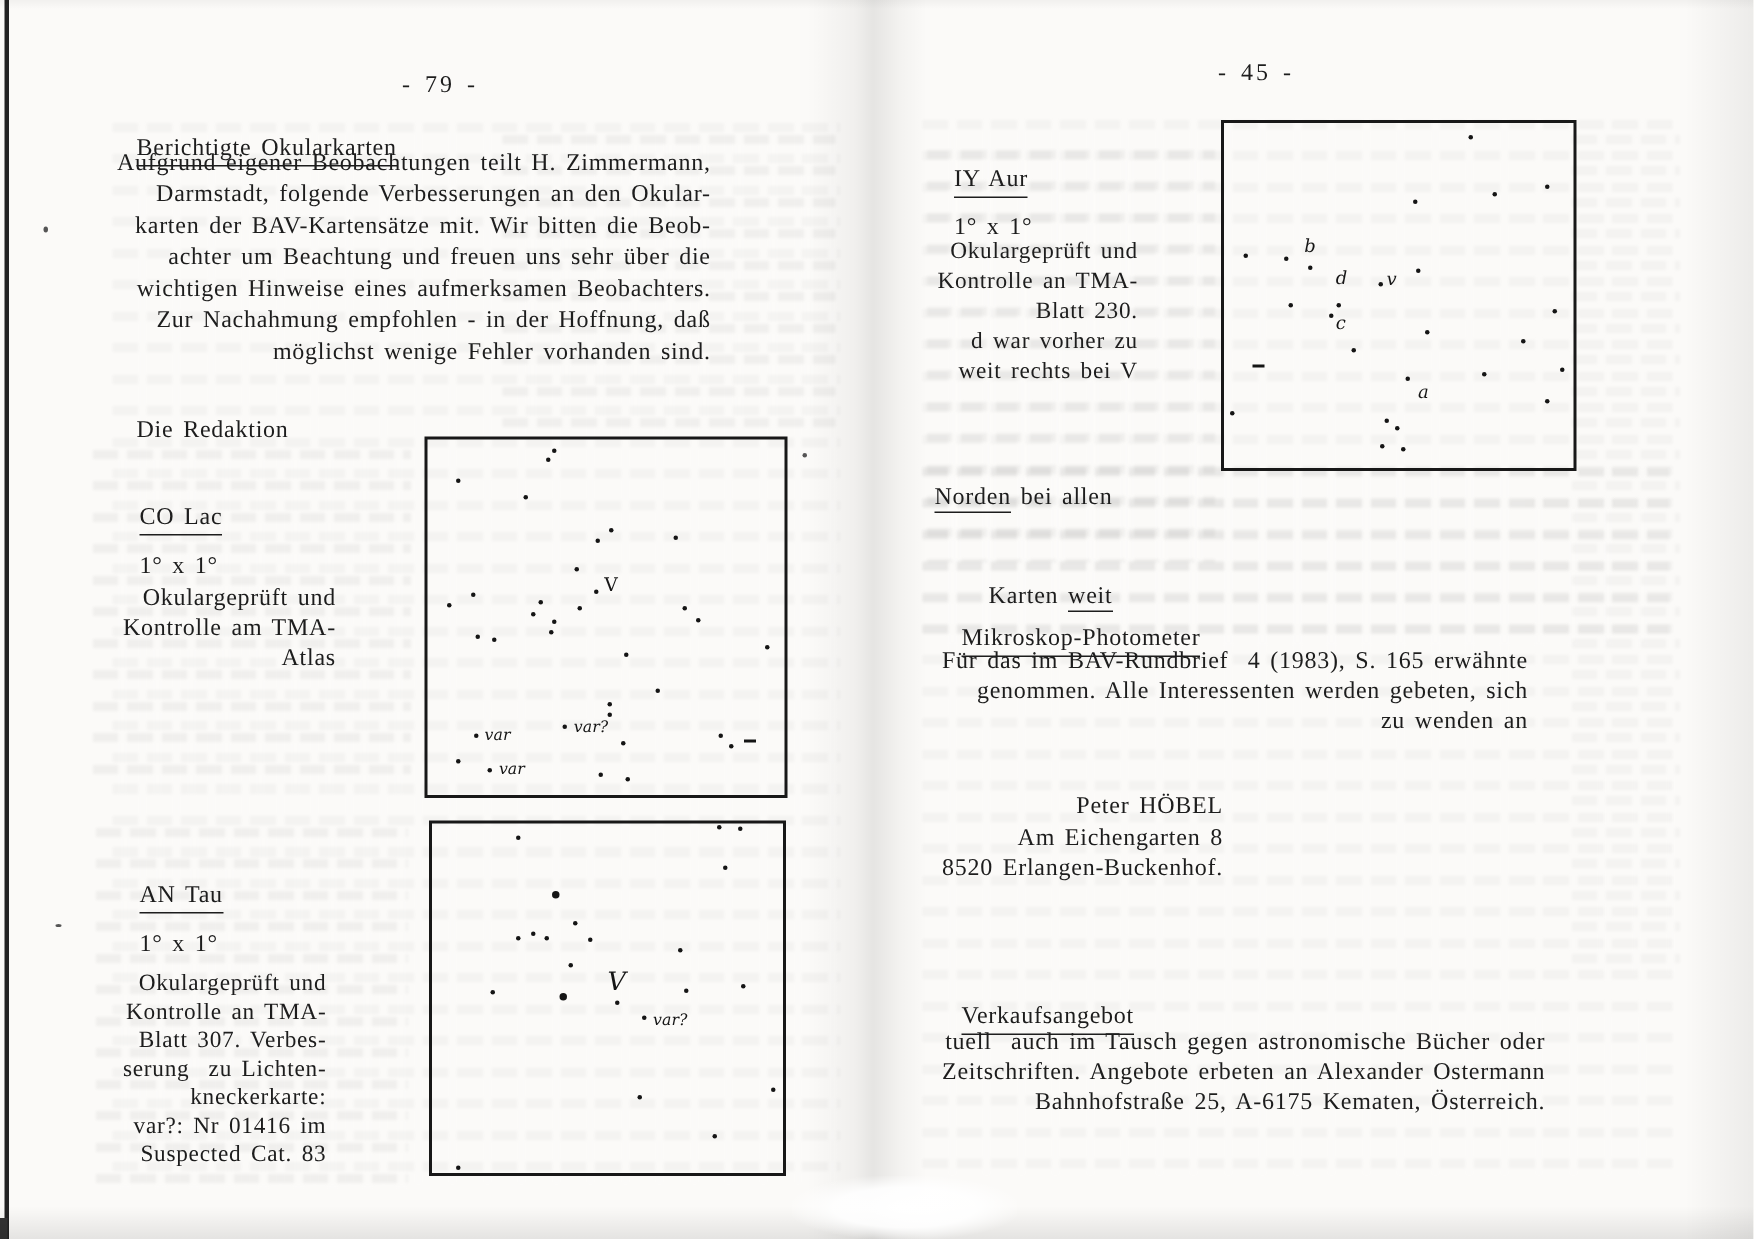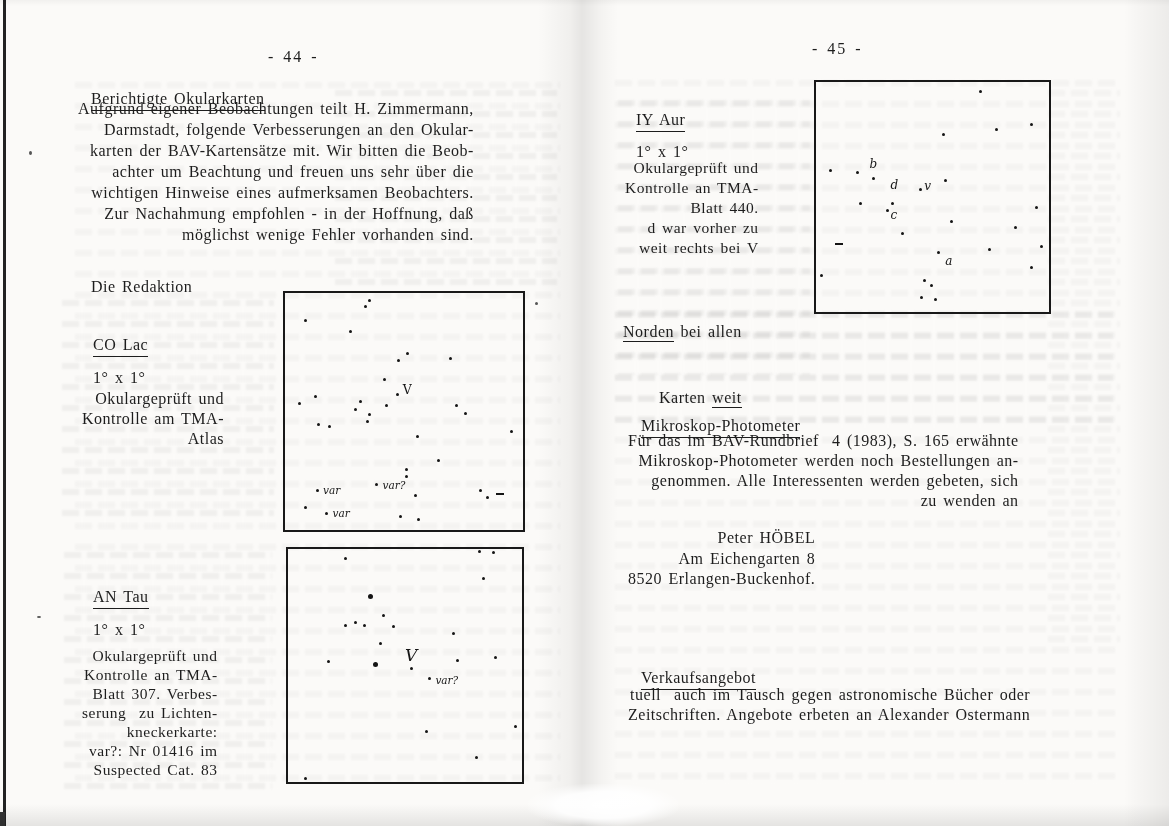--- a/index.html
+++ b/index.html
@@ -53,21 +53,21 @@
 <div class="ghost dense" style="left:64px;top:552px;width:208px;height:240px;"></div>
 <div class="ghost" style="left:615px;top:80px;width:500px;height:705px;"></div>
 <div class="ghost dense" style="left:618px;top:100px;width:192px;height:275px;"></div>
 <div class="ghost dense" style="left:615px;top:312px;width:498px;height:118px;"></div>
 <div class="ghost" style="left:1048px;top:90px;width:72px;height:560px;"></div>
 
 <div class="speck" style="left:29px;top:151px;width:3px;height:4px;"></div>
 <div class="speck" style="left:37px;top:616px;width:4px;height:2px;"></div>
 <div class="speck" style="left:535px;top:302px;width:3px;height:3px;"></div>
 
-<div class="tblock pagenum" style="left:268px;top:46px;"><span>- 44 -</span></div>
+<div class="tblock pagenum" style="left:268px;top:46px;"><span>- 79 -</span></div>
 
 <div class="tblock" style="left:78px;top:67px;">
   <span class="heading">Berichtigte Okularkarten</span>
 </div>
 
 <div class="tblock" style="left:78px;top:98px;line-height:21px;"><div class="tline">Aufgrund eigener Beobachtungen teilt H. Zimmermann,</div><div class="tline">Darmstadt, folgende Verbesserungen an den Okular-</div><div class="tline">karten der BAV-Kartensätze mit. Wir bitten die Beob-</div><div class="tline">achter um Beachtung und freuen uns sehr über die</div><div class="tline">wichtigen Hinweise eines aufmerksamen Beobachters.</div><div class="tline">Zur Nachahmung empfohlen - in der Hoffnung, daß</div><div class="tline">möglichst wenige Fehler vorhanden sind.</div></div>
 
 <div class="tblock" style="left:78px;top:255px;">
   <span>Die Redaktion</span>
 </div>
@@ -158,21 +158,21 @@
   </div>
 
 <div class="tblock pagenum" style="left:812px;top:38px;"><span>- 45 -</span></div>
 
 <div class="tblock" style="left:623px;top:88px;">
   <span class="heading">IY Aur</span>
 </div>
 <div class="tblock" style="left:623px;top:120px;">
   <span>1° x 1°</span>
 </div>
-<div class="tblock" style="left:625px;top:158px;line-height:20px;font-size:15.5px;"><div class="tline">Okulargeprüft und</div><div class="tline">Kontrolle an TMA-</div><div class="tline">Blatt 440.</div><div class="tline">d war vorher zu</div><div class="tline">weit rechts bei V</div></div>
+<div class="tblock" style="left:625px;top:158px;line-height:20px;font-size:15.5px;"><div class="tline">Okulargeprüft und</div><div class="tline">Kontrolle an TMA-</div><div class="tline">Blatt 230.</div><div class="tline">d war vorher zu</div><div class="tline">weit rechts bei V</div></div>
 
 <div class="starbox" style="left:814px;top:80px;width:233px;height:230px;">
     <span class="dot" style="left: 70%; top: 3.5%;"></span>
     <span class="dot" style="left: 77%; top: 20%;"></span>
     <span class="dot" style="left: 92%; top: 18%;"></span>
     <span class="dot" style="left: 54%; top: 22%;"></span>
     <span class="dot" style="left: 5.5%; top: 38%;"></span>
     <span class="dot" style="left: 17%; top: 38.5%;"></span>
     <span class="dot" style="left: 24%; top: 41.5%;"></span>
     <span class="starlabel hand" style="left: 23%; top: 33%;">b</span>
@@ -202,19 +202,19 @@
   </div>
 
 <div class="tblock" style="left:623px;top:277px;line-height:22px;">
   <div class="tline"><span class="u">Norden</span><span> bei allen</span></div>
   <div class="tline"><span>Karten </span><span class="u">weit</span></div>
 </div>
 
 <div class="tblock" style="left:628px;top:394px;text-align:right;">
   <span class="heading">Mikroskop-Photometer</span>
 </div>
-<div class="tblock" style="left:628px;top:431px;line-height:20px;"><div class="tline">Für das im BAV-Rundbrief  4 (1983), S. 165 erwähnte</div><div class="tline">Mikroskop-Photometer werden noch Bestellungen an-</div><div class="tline">genommen. Alle Interessenten werden gebeten, sich</div><div class="tline">zu wenden an</div></div>
+<div class="tblock" style="left:628px;top:431px;line-height:20px;"><div class="tline">Für das im BAV-Rundbrief  4 (1983), S. 165 erwähnte</div><div class="tline">genommen. Alle Interessenten werden gebeten, sich</div><div class="tline">zu wenden an</div></div>
 <div class="tblock" style="left:628px;top:528px;line-height:20.5px;"><div class="tline">Peter HÖBEL</div><div class="tline">Am Eichengarten 8</div><div class="tline">8520 Erlangen-Buckenhof.</div></div>
 
 <div class="tblock" style="left:628px;top:646px;">
   <span class="heading">Verkaufsangebot</span>
 </div>
-<div class="tblock" style="left:628px;top:685px;line-height:20px;"><div class="tline">tuell  auch im Tausch gegen astronomische Bücher oder</div><div class="tline">Zeitschriften. Angebote erbeten an Alexander Ostermann</div></div>
+<div class="tblock" style="left:628px;top:685px;line-height:20px;"><div class="tline">tuell  auch im Tausch gegen astronomische Bücher oder</div><div class="tline">Zeitschriften. Angebote erbeten an Alexander Ostermann</div><div class="tline">Bahnhofstraße 25, A-6175 Kematen, Österreich.</div></div>
 
 </body></html>

